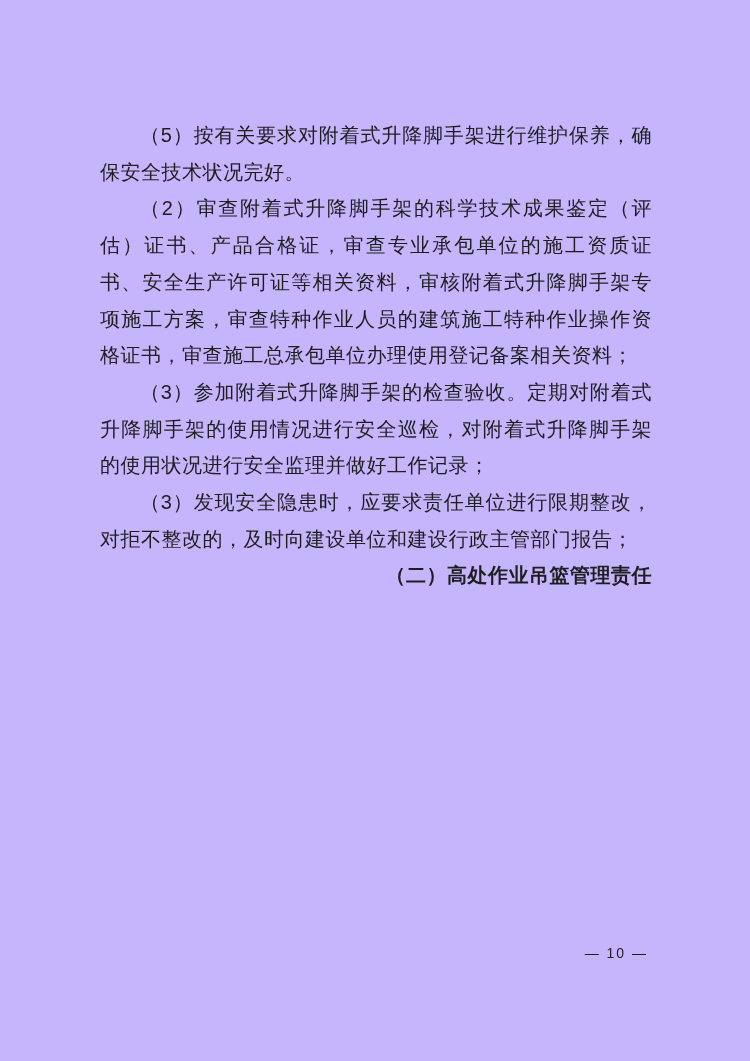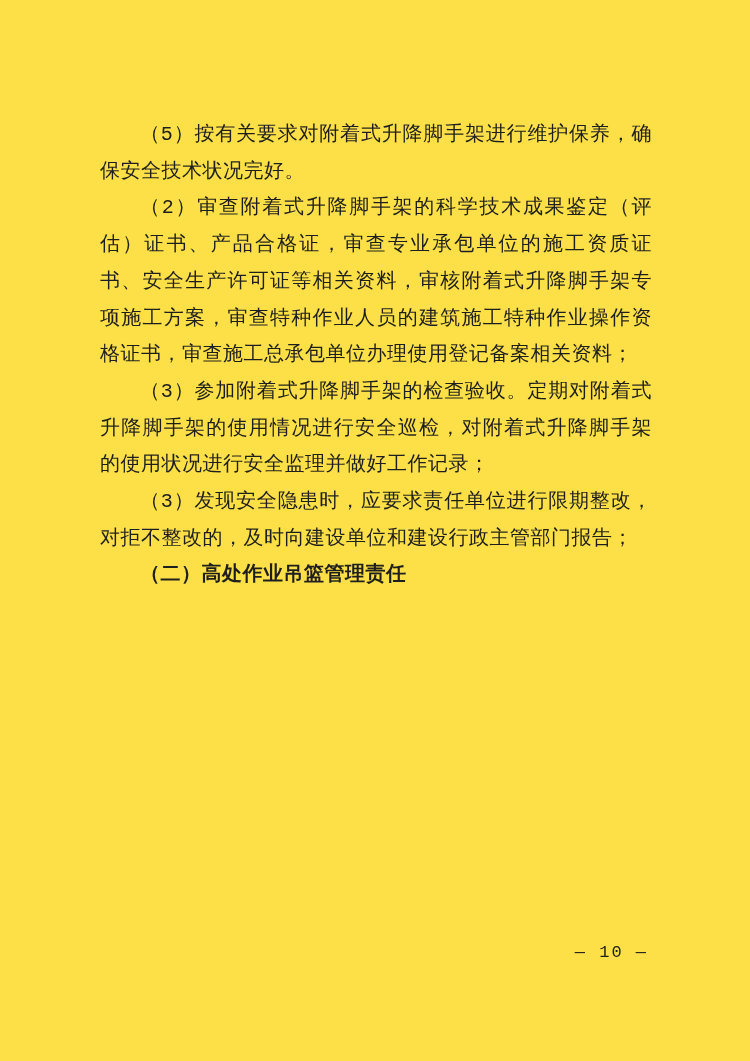--- a/index.html
+++ b/index.html
@@ -4,23 +4,23 @@
 <style>
   html, body {
     margin: 0;
     padding: 0;
     background: #ffffff;
   }
   .page {
     position: relative;
     width: 750px;
     height: 1061px;
-    background: #fde047;
+    background: #c4b5fd;
     overflow: hidden;
-    font-family: Liberation Mono, monospace;
+    font-family: Liberation Sans, sans-serif;
     color: #1e1e1e;
   }
   .content {
     position: absolute;
     top: 117px;
     left: 100px;
     width: 552px;
   }
   .content p {
     margin: 0;
@@ -29,27 +29,27 @@
     line-height: 36.7px;
     text-indent: 2em;
     text-align: justify;
     text-justify: inter-character;
     letter-spacing: 0.5px;
     word-break: break-all;
     color: #1e1e1e;
   }
   .content p.heading {
     font-weight: bold;
-    text-align: left;
+    text-align: right;
   }
   .footer {
     position: absolute;
     top: 941px;
     right: 102px;
-    font-size: 17px;
+    font-size: 14px;
     line-height: 24px;
     color: #1e1e1e;
     letter-spacing: 2px;
   }
 </style>
 </head>
 <body>
 
 <div class="page">
   <div class="content">

